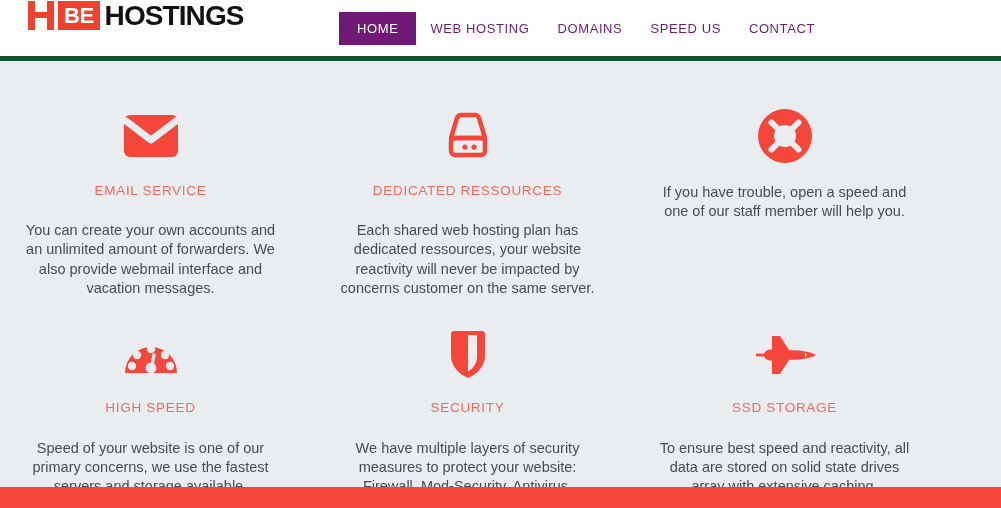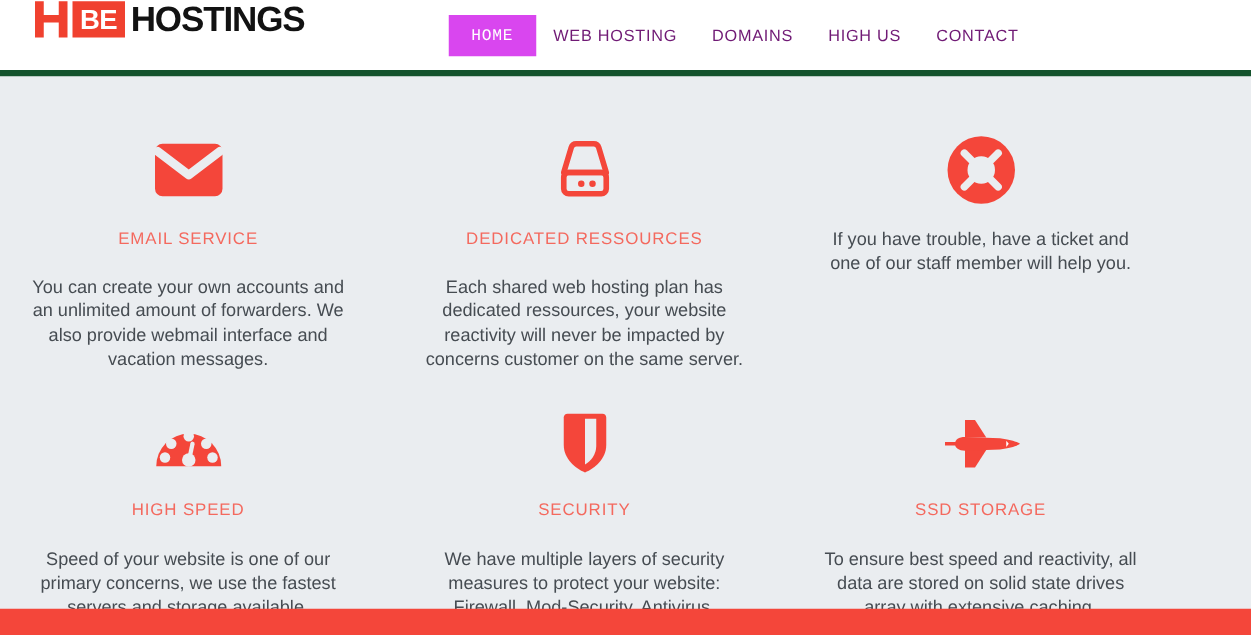--- a/index.html
+++ b/index.html
@@ -99,24 +99,23 @@
     letter-spacing: 0.6px;
     color: #701a75;
     padding: 9px 14px;
     cursor: pointer;
     white-space: nowrap;
     text-decoration: none;
     display: inline-block;
   }
 
   .nav-item.active {
-    background: #d946ef;
+    background: #701a75;
     color: #ffffff;
     padding: 9px 18px;
-    font-family: Liberation Mono, monospace;
   }
 
   
   .features {
     padding: 30px 0 0 0;
     height: 426px;
   }
 
   .feature-row {
     display: flex;
@@ -177,21 +176,21 @@
         <i></i>
       </span>
     <span class="brand-be">BE</span>
     <span class="brand-hostings">HOSTINGS</span>
   </div>
 
   <nav class="main-nav">
     <a class="nav-item active" href="#">HOME</a>
     <a class="nav-item" href="#">WEB HOSTING</a>
     <a class="nav-item" href="#">DOMAINS</a>
-    <a class="nav-item" href="#">HIGH US</a>
+    <a class="nav-item" href="#">SPEED US</a>
     <a class="nav-item" href="#">CONTACT</a>
   </nav>
 
 </header>
 
 <main class="features">
 
   <div class="feature-row first">
 
     <div class="feature">
@@ -224,21 +223,21 @@
           <circle cx="29" cy="29" r="27" fill="#f4463a"></circle>
           <circle cx="29" cy="29" r="11" fill="#eaedf0"></circle>
           <g stroke="#eaedf0" stroke-width="6" stroke-linecap="round">
             <line x1="15.5" y1="15.5" x2="21.5" y2="21.5"></line>
             <line x1="42.5" y1="15.5" x2="36.5" y2="21.5"></line>
             <line x1="15.5" y1="42.5" x2="21.5" y2="36.5"></line>
             <line x1="42.5" y1="42.5" x2="36.5" y2="36.5"></line>
           </g>
         </svg>
       </div>
-      <p class="feature-text">If you have trouble, have a ticket and one of our staff member will help you.</p>
+      <p class="feature-text">If you have trouble, open a speed and one of our staff member will help you.</p>
     </div>
 
   </div>
 
   <div class="feature-row second">
 
     <div class="feature">
       <div class="feature-icon">
         <svg width="56" height="40" viewBox="0 0 56 40" aria-hidden="true">
           <path d="M2 38 A26 26 0 0 1 54 38 Z" fill="#f4463a"></path>

